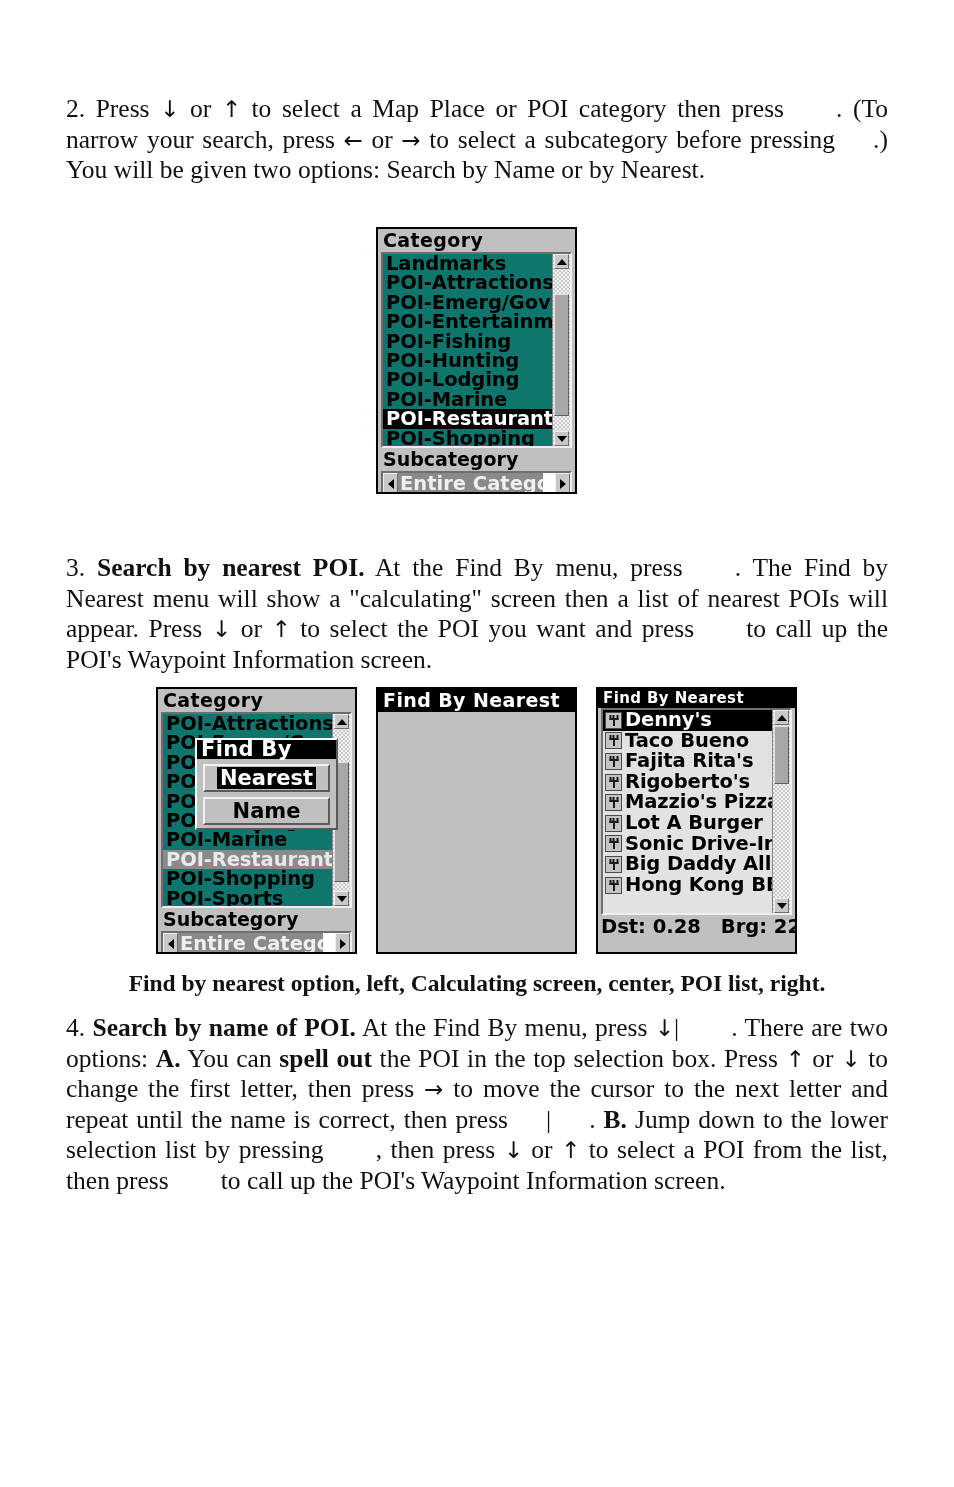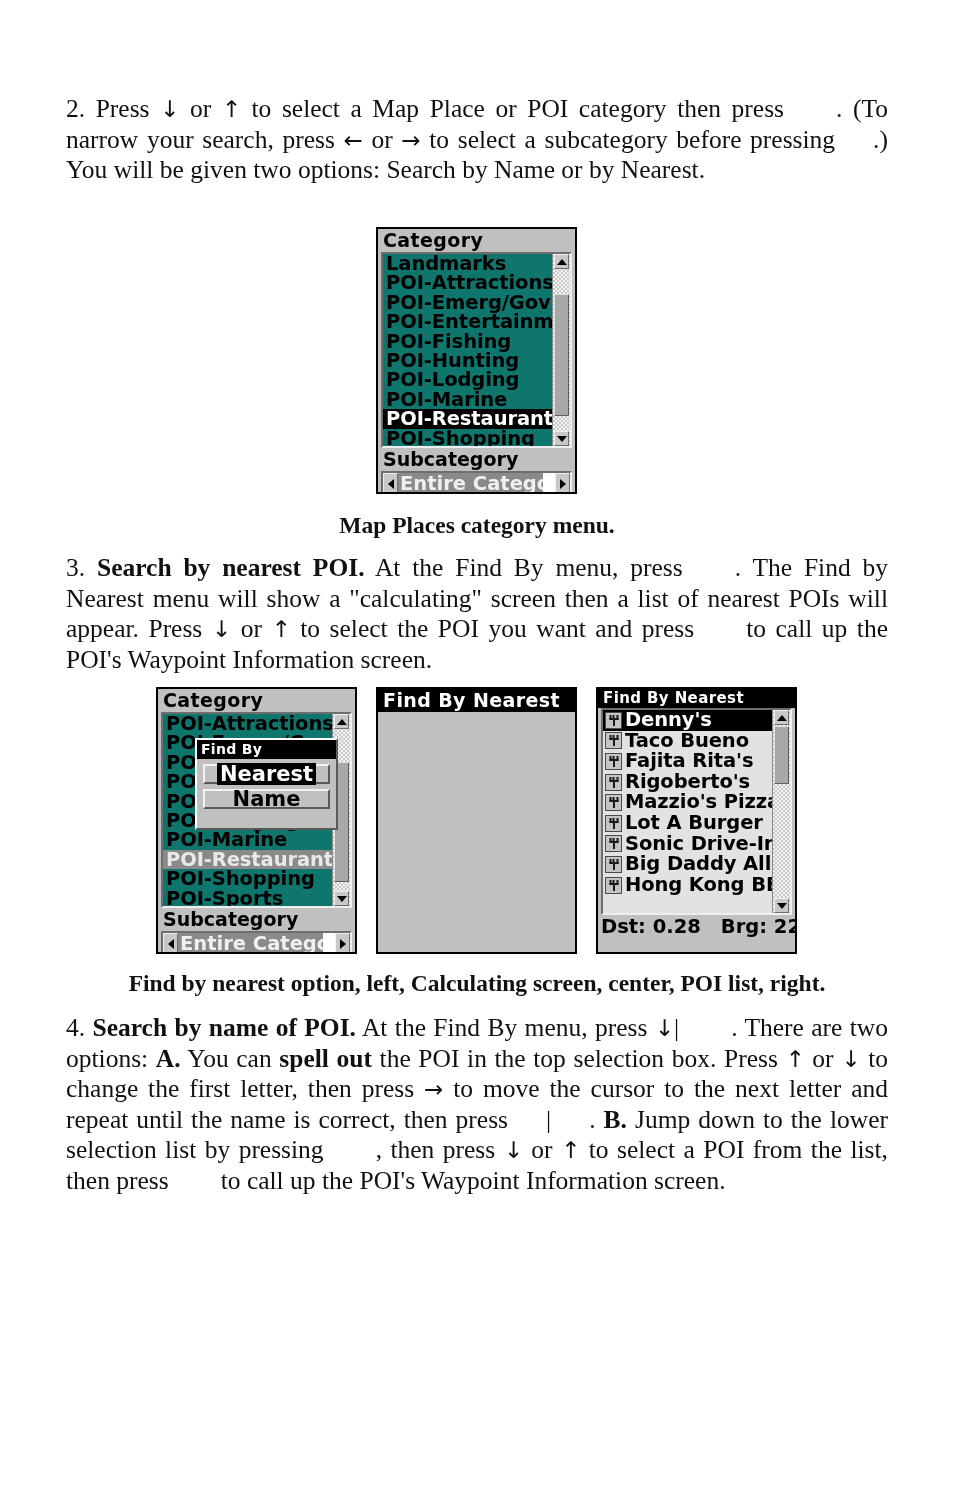--- a/index.html
+++ b/index.html
@@ -192,28 +192,28 @@
     position: absolute;
     background: #c0c0c0;
     border: 2px solid #ffffff;
     border-right-color: #5a5a5a;
     border-bottom-color: #5a5a5a;
     box-sizing: border-box;
   }
   .findby .fb-title {
     background: #000;
     color: #fff;
-    font-size: 14px;
+    font-size: 21px;
     line-height: 17px;
     padding: 1px 3px 1px 4px;
     letter-spacing: 0.3px;
   }
   .findby .fb-btn {
     margin: 5px 6px;
-    height: 20px;
+    height: 28px;
     background: #c0c0c0;
     border-top: 2px solid #f2f2f2;
     border-left: 2px solid #f2f2f2;
     border-right: 2px solid #5a5a5a;
     border-bottom: 2px solid #5a5a5a;
     display: flex; align-items: center; justify-content: center;
     box-sizing: border-box;
   }
   .findby .fb-btn span {
     font-size: 21px;
@@ -318,21 +318,20 @@
       <div class="sp-btn l">
           <i></i>
         </div>
       <div class="sp-val">Entire Category</div>
       <div class="sp-btn r">
           <i></i>
         </div>
     </div>
   </div>
 
-  <div class="caption cap1">Map Places category menu.</div>
 
   <div class="para p3">
     <span>3.</span>
     <span class="b">Search by nearest POI.</span><span> At the Find By menu, press</span><span class="gap"></span><span>. The Find by Nearest menu will show a "calculating" screen then a list of nearest POIs will appear. Press </span><span class="arr">↓</span><span> or </span><span class="arr">↑</span><span> to select the POI you want and press</span><span class="gap"></span><span>to call up the POI's Waypoint Information screen.</span>
   </div>
 
   <div class="lcd" style="left:156px; top:679px; width:201px; height:267px;">
     <div class="hdr">Category</div>
 
     <div class="listbox" style="margin:0 3px; height:196px;">

